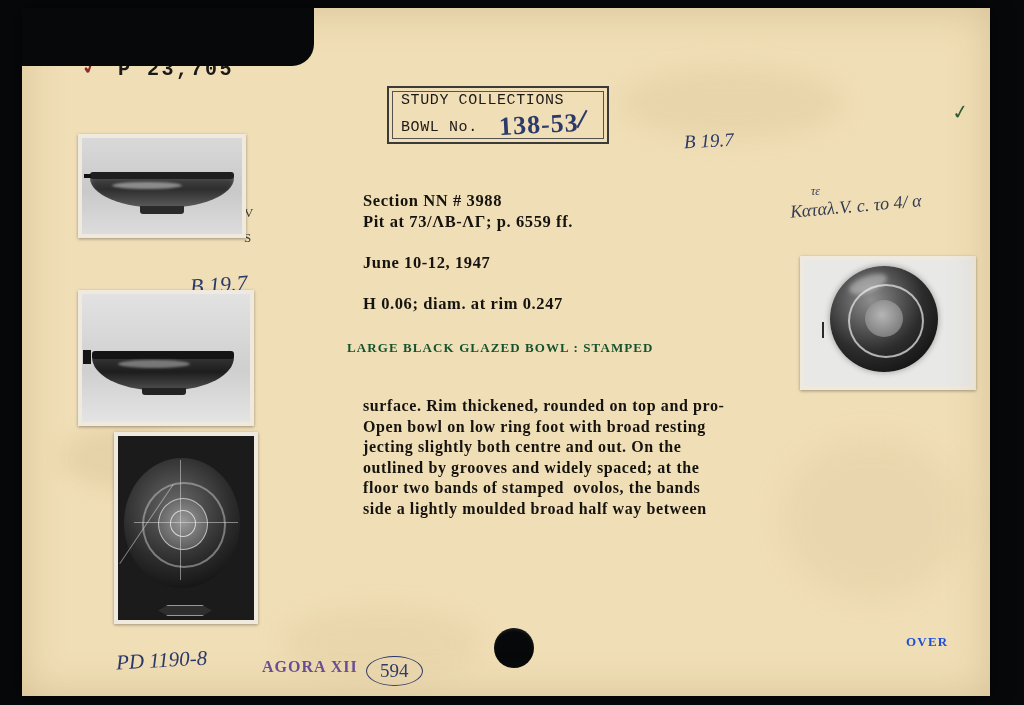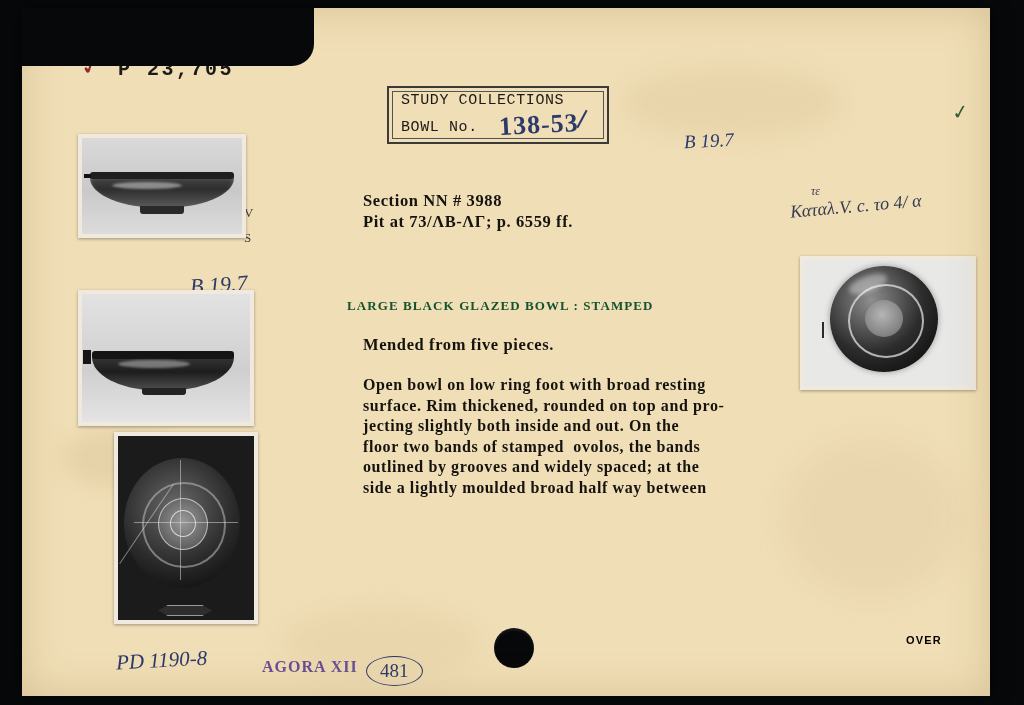--- a/index.html
+++ b/index.html
@@ -386,25 +386,25 @@
     font-size: 19px;
     color: #2b3a6b;
     padding: 3px 13px;
     border: 1.5px solid #2b3a6b;
     border-radius: 50%;
   }
   #over {
     position: absolute;
     left: 884px;
     top: 626px;
-    font-family: Liberation Sans, sans-serif;
+    font-family: Liberation Serif, serif;
     font-weight: bold;
-    font-size: 11px;
+    font-size: 13px;
     letter-spacing: 1.2px;
-    color: #000000;
+    color: #1d4ed8;
   }
 
   
   #edge-shade {
     position: absolute; inset: 0;
     pointer-events: none;
     box-shadow: inset 0 0 40px rgba(160,130,80,0.30);
   }
 </style>
 </head>
@@ -436,31 +436,32 @@
     <div id="hand-greek" class="hand">Καταλ.V. c. το 4/ α</div>
     <div id="hand-b197-left" class="hand">B 19.7</div>
     <div id="hand-pd" class="hand">PD 1190-8</div>
     <div id="hand-v">V</div>
     <div id="hand-s">S</div>
 
     <div id="typed-block">
       <div class="tline bold">Section NN # 3988</div>
       <div class="tline bold">Pit at 73/ΛΒ-ΛΓ; p. 6559 ff.</div>
       <div class="gap-m"></div>
+      <div class="tline bold">June 10-12, 1947</div>
       <div class="gap-m"></div>
+      <div class="tline bold">H 0.06; diam. at rim 0.247</div>
       <div class="gap-l"></div>
       <div id="caps-title">LARGE BLACK GLAZED BOWL : STAMPED</div>
       <div class="gap-m"></div>
-      <div class="tline bold">Mended from five pieces.</div>
       <div id="desc">
+        <div class="tline bold">surface. Rim thickened, rounded on top and pro-</div>
         <div class="tline bold">Open bowl on low ring foot with broad resting</div>
-        <div class="tline bold">surface. Rim thickened, rounded on top and pro-</div>
-        <div class="tline bold">jecting slightly both inside and out. On the</div>
+        <div class="tline bold">jecting slightly both centre and out. On the</div>
+        <div class="tline bold">outlined by grooves and widely spaced; at the</div>
         <div class="tline bold">floor two bands of stamped  ovolos, the bands</div>
-        <div class="tline bold">outlined by grooves and widely spaced; at the</div>
         <div class="tline bold">side a lightly moulded broad half way between</div>
       </div>
     </div>
 
     <div class="photo" id="photo-1">
       <div class="inner">
         <div id="p1bg"></div>
         <div id="p1bowl"></div>
         <div id="p1rim"></div>
         <div id="p1highl"></div>
@@ -500,21 +501,21 @@
         <div id="p4disc"></div>
         <div id="p4ring1"></div>
         <div id="p4ring2"></div>
         <div id="p4gloss"></div>
         <div id="p4tick"></div>
       </div>
     </div>
 
     <div id="punch-hole"></div>
     <div id="agora">AGORA XII</div>
-    <div id="agora-num">481</div>
+    <div id="agora-num">594</div>
     <div id="over">OVER</div>
 
     <div id="edge-shade"></div>
 
     <div id="notch"></div>
   </div>
 
 </div>
 
 </body></html>

